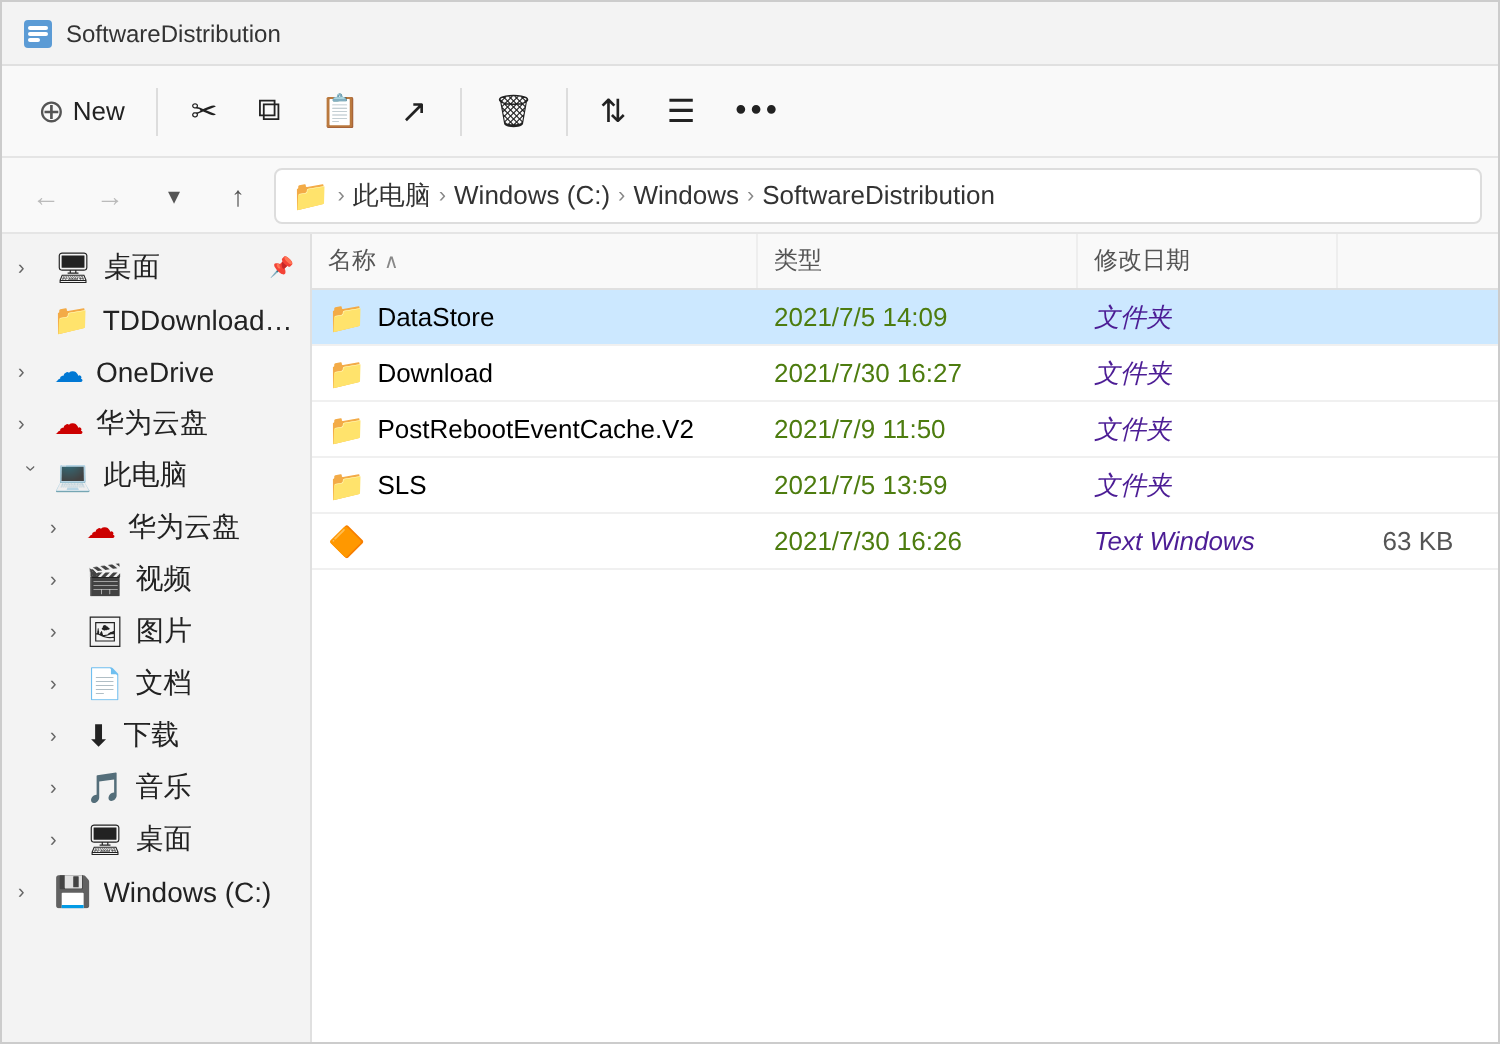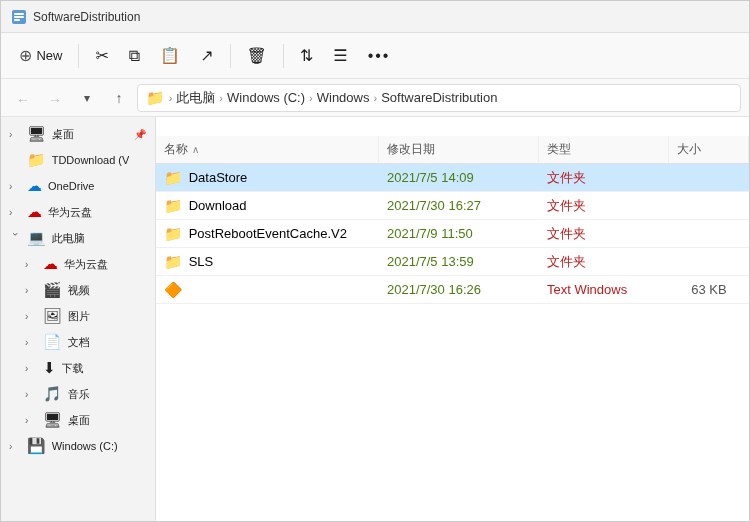--- a/index.html
+++ b/index.html
@@ -138,34 +138,33 @@
       width: 12px;
       display: inline-block;
     }
     .sidebar-item .item-icon {
       font-size: 15px;
       flex-shrink: 0;
     }
     .sidebar-item .item-label {
       overflow: hidden;
       text-overflow: ellipsis;
-      font-size: 11px;
+      font-size: 14px;
     }
     .sidebar-pin {
       color: #999;
       font-size: 10px;
       margin-left: auto;
     }
 
     
     .file-list {
       flex: 1;
       overflow-y: auto;
       background: #fff;
-      margin-top: 19px;
     }
     .file-list-header {
       display: grid;
       grid-template-columns: 1fr 160px 130px 80px;
       border-bottom: 1px solid #e0e0e0;
       background: #f9f9f9;
       height: 28px;
     }
     .file-list-header .col-header {
       display: flex;
@@ -204,21 +203,21 @@
       overflow: hidden;
       text-overflow: ellipsis;
       white-space: nowrap;
     }
     .file-date, .file-type, .file-size {
       padding: 0 8px;
       font-size: 13px;
       color: #4d7c0f;
       white-space: nowrap;
     }
-    .file-type { color: #b91c1c; }
+    .file-type { color: #4c1d95; font-style: italic; }
     .file-size { color: #555; text-align: center; }
 
     
     .folder-yellow { color: #f0c040; }
   </style>
 </head>
 <body>
 
 <div class="title-bar">
   <svg class="title-bar-icon" viewBox="0 0 16 16">
@@ -376,27 +375,24 @@
   </div>
 
   <div class="file-list">
 
     <div class="file-list-header">
       <div class="col-header">
         <span>名称</span>
         <span class="sort-arrow">∧</span>
       </div>
       <div class="col-header">
+        <span>类型</span>
+      </div>
+      <div class="col-header">
         <span>修改日期</span>
-      </div>
-      <div class="col-header">
-        <span>类型</span>
-      </div>
-      <div class="col-header">
-        <span>大小</span>
       </div>
     </div>
 
     <div class="file-row selected">
       <div class="file-name-cell">
         <span class="file-icon folder-yellow">📁</span>
         <span class="file-name-text">DataStore</span>
       </div>
       <div class="file-date">2021/7/5 14:09</div>
       <div class="file-type">文件夹</div>

